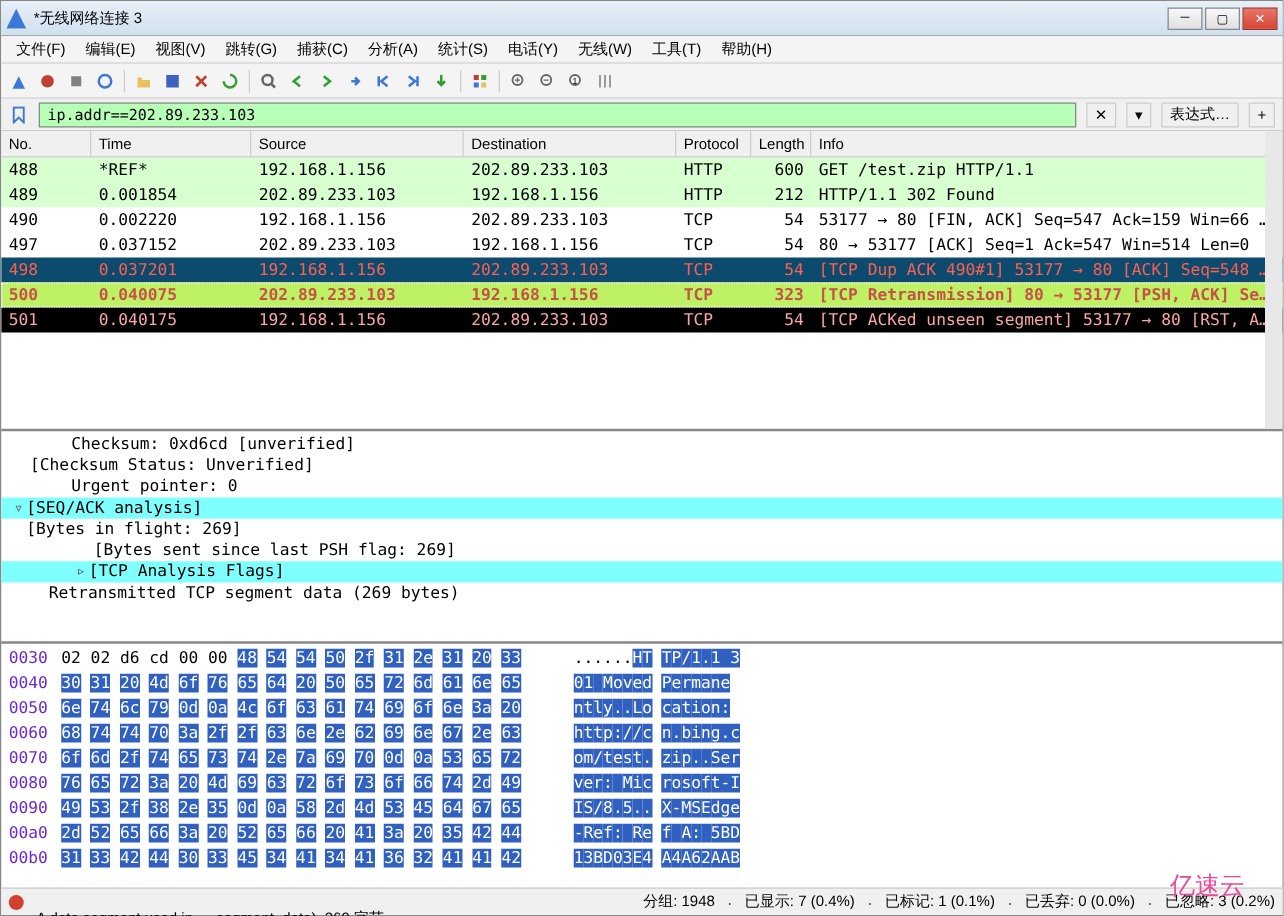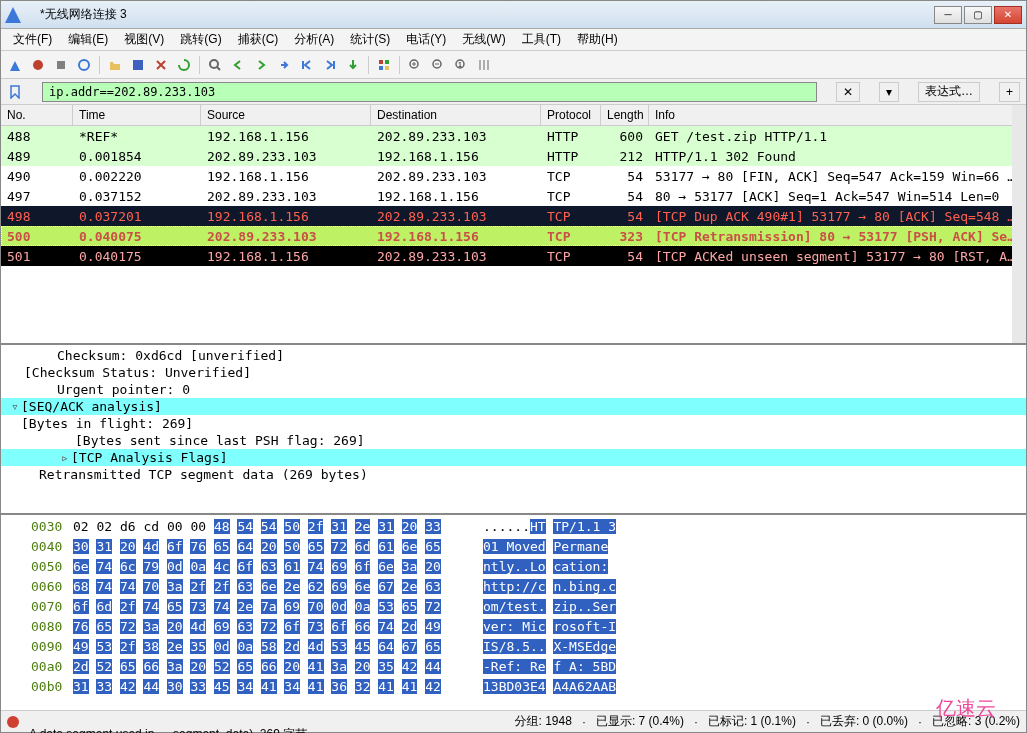--- a/index.html
+++ b/index.html
@@ -1,29 +1,29 @@
 <!DOCTYPE html>
 <html><head>
 <meta charset="utf-8">
 <style>
 * { margin: 0; padding: 0; box-sizing: border-box; }
 body { font-family: "Microsoft YaHei", SimSun, sans-serif; font-size: 12px; background: #f0f0f0; overflow: hidden; }
 .window { width: 1027px; height: 733px; background: #fff; display: flex; flex-direction: column; border: 1px solid #888; position: relative; }
-.titlebar { height: 28px; background: linear-gradient(#e8f0f8, #d0e0f0); display: flex; align-items: center; padding: 0 4px; border-bottom: 1px solid #aaa; gap: 13px; }
+.titlebar { height: 28px; background: linear-gradient(#e8f0f8, #d0e0f0); display: flex; align-items: center; padding: 0 4px; border-bottom: 1px solid #aaa; }
 .titlebar-icon { width: 16px; height: 16px; background: #3c78d8; margin-right: 6px; clip-path: polygon(50% 100%, 0% 0%, 100% 0%); transform: rotate(180deg); }
 .titlebar-text { flex: 1; font-size: 12px; }
 .winbtns { display: flex; gap: 2px; }
 .winbtn { width: 28px; height: 18px; border: 1px solid #888; background: linear-gradient(#f8f8f8,#e0e0e0); display: flex; align-items: center; justify-content: center; font-size: 10px; cursor: pointer; }
 .winbtn.close { background: linear-gradient(#e8756c,#d64531); color: #fff; border-color: #a03020; }
 .menubar { height: 22px; background: #f4f4f4; display: flex; align-items: center; padding: 0 4px; border-bottom: 1px solid #ccc; font-size: 12px; }
 .menuitem { padding: 2px 8px; cursor: pointer; }
 .toolbar { height: 28px; background: #f4f4f4; display: flex; align-items: center; padding: 2px 4px; gap: 3px; border-bottom: 1px solid #ccc; }
 .tbtn { width: 20px; height: 20px; display: flex; align-items: center; justify-content: center; cursor: pointer; border: 1px solid transparent; }
 .tsep { width: 1px; height: 18px; background: #ccc; margin: 0 2px; }
-.filterbar { height: 26px; background: #f0f0f0; display: flex; align-items: center; padding: 2px 6px; gap: 19px; border-bottom: 1px solid #ccc; }
+.filterbar { height: 26px; background: #f0f0f0; display: flex; align-items: center; padding: 2px 6px; gap: 8px; border-bottom: 1px solid #ccc; }
 .bookmark { width: 16px; height: 16px; cursor: pointer; display: flex; align-items: center; justify-content: center; }
 .filterinput { flex: 1; height: 20px; background: #b8ffb8; border: 1px solid #888; padding: 0 6px; font-family: Consolas, monospace; font-size: 12px; }
 .filterbtn { padding: 2px 6px; cursor: pointer; border: 1px solid #ccc; background: #f0f0f0; height: 20px; display: flex; align-items: center; }
 .packet-list { flex: 0 0 240px; overflow: auto; border-bottom: 2px solid #888; position: relative; }
 .plist-header { display: flex; background: #f0f0f0; border-bottom: 1px solid #ccc; font-size: 12px; position: sticky; top: 0; }
 .plist-header > div { padding: 3px 6px; border-right: 1px solid #ccc; }
 .plist-body { font-family: Consolas, monospace; font-size: 13px; }
 .prow { display: flex; height: 20px; align-items: center; cursor: pointer; }
 .prow > div { padding: 1px 6px; white-space: nowrap; overflow: hidden; }
 .col-no { width: 72px; text-align: left; }
@@ -32,21 +32,21 @@
 .col-dst { width: 170px; }
 .col-proto { width: 60px; }
 .col-len { width: 48px; text-align: right; }
 .col-info { flex: 1; }
 .details-pane { flex: 0 0 170px; overflow: auto; border-bottom: 2px solid #888; font-family: Consolas, monospace; font-size: 13px; padding: 2px 0; }
 .detail-line { padding: 1px 20px; white-space: pre; }
 .detail-line.hl { background: #80ffff; }
 .detail-line .tri { display: inline-block; width: 10px; margin-left: -14px; color: #666; }
 .hex-pane { flex: 1; overflow: auto; font-family: Consolas, monospace; font-size: 13px; padding: 2px 6px; line-height: 20px; }
 .hex-row { display: flex; }
-.hex-offset { width: 42px; color: #4d7c0f; margin-left: 24px; }
+.hex-offset { width: 42px; color: #6d28d9; }
 .hex-bytes { width: 410px; }
 .hex-ascii { }
 .hx-sel { background: #3060c0; color: #fff; }
 .statusbar { height: 22px; background: #f0f0f0; border-top: 1px solid #ccc; display: flex; align-items: center; padding: 0 6px; font-size: 12px; gap: 10px; }
 .status-dot { width: 12px; height: 12px; border-radius: 50%; background: #d04030; }
 .watermark { position: absolute; right: 30px; bottom: 10px; font-size: 20px; color: #ec4899; font-weight: normal; }
 .scroll-right { position: absolute; right: 0; top: 0; bottom: 0; width: 14px; background: #e8e8e8; }
 </style>
 </head>
 <body>
@@ -247,21 +247,21 @@
         </div>
         <div class="prow" style="background: rgb(255, 255, 255); color: rgb(0, 0, 0);">
           <div class="col-no">497</div>
           <div class="col-time">0.037152</div>
           <div class="col-src">202.89.233.103</div>
           <div class="col-dst">192.168.1.156</div>
           <div class="col-proto">TCP</div>
           <div class="col-len">54</div>
           <div class="col-info">80 → 53177 [ACK] Seq=1 Ack=547 Win=514 Len=0</div>
         </div>
-        <div class="prow" style="background: #0f172a; color: rgb(255, 96, 80);">
+        <div class="prow" style="background: #0c4a6e; color: rgb(255, 96, 80);">
           <div class="col-no">498</div>
           <div class="col-time">0.037201</div>
           <div class="col-src">192.168.1.156</div>
           <div class="col-dst">202.89.233.103</div>
           <div class="col-proto">TCP</div>
           <div class="col-len">54</div>
           <div class="col-info">[TCP Dup ACK 490#1] 53177 → 80 [ACK] Seq=548 …</div>
         </div>
         <div class="prow" style="background: #bef264; color: rgb(200, 80, 72); outline: rgb(255, 255, 255) dotted 1px; outline-offset: -1px; font-weight: bold;">
           <div class="col-no">500</div>

